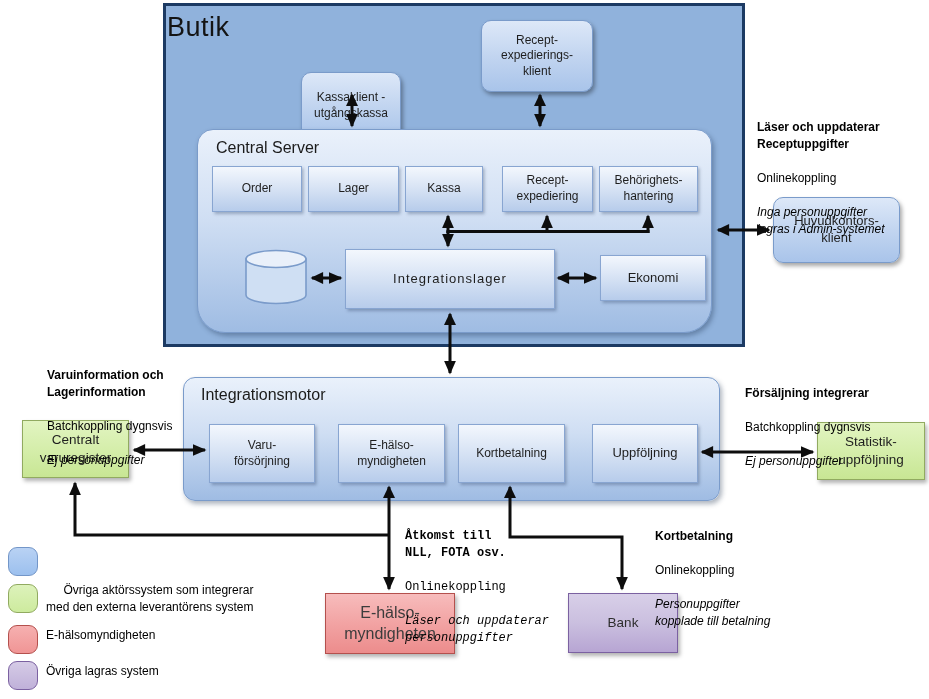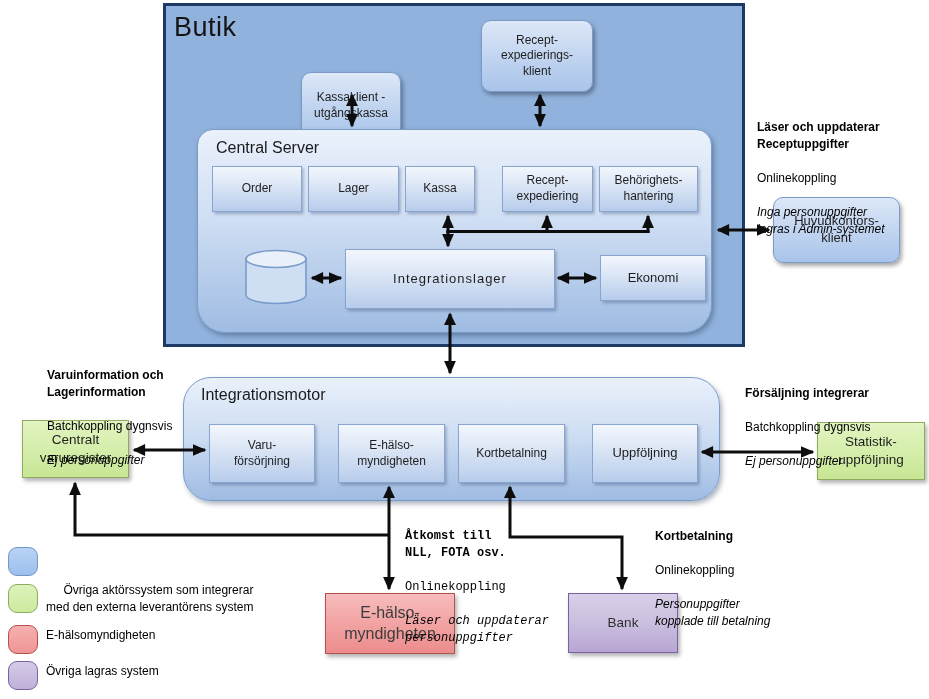--- a/index.html
+++ b/index.html
@@ -5,21 +5,21 @@
   * { box-sizing: border-box; }
   html,body { margin:0; padding:0; background:#ffffff; }
   body { font-family:"Liberation Sans", sans-serif; }
   .canvas { position:relative; width:929px; height:699px; background:#ffffff; overflow:hidden; }
   .abs { position:absolute; }
   .butik { background:#90b2dc; border:3px solid #1c3a63; }
   .butik-title { font-size:27px; color:#141414; letter-spacing:0.5px; }
   .panel { background:linear-gradient(180deg,#eaf1fb 0%,#cfdef3 45%,#9fbce3 100%);
            border:1.5px solid #7a9bca; box-shadow:2px 3px 5px rgba(20,40,70,.35); }
   .cs-panel { border-radius:16px 16px 28px 28px; }
-  .im-panel { border-radius:28px; }
+  .im-panel { border-radius:12px; }
   .panel-title { font-size:16px; color:#1b1b1b; padding:9px 0 0 18px; }
   .box { display:flex; align-items:center; justify-content:center; text-align:center;
          white-space:pre-line; font-size:12px; line-height:1.3; color:#1e1e1e;
          background:linear-gradient(180deg,#f3f7fd 0%,#d3e0f3 55%,#b7cceb 100%);
          border:1px solid #88a5d1; box-shadow:1.5px 2px 3px rgba(40,60,95,.35); }
   .rbox { border-radius:10px; border:1.5px solid #7a9bca;
           background:linear-gradient(180deg,#dde8f8 0%,#c2d5f0 50%,#a9c4ea 100%);
           box-shadow:2px 3px 4px rgba(0,0,0,.35); }
   .green { background:linear-gradient(180deg,#e2f4c1 0%,#d5eeab 50%,#c8e694 100%);
            border:1.5px solid #91aa60; font-size:13.5px; box-shadow:2px 3px 4px rgba(0,0,0,.3); }
@@ -37,34 +37,34 @@
   .sw-red    { background:linear-gradient(180deg,#f6b0b0,#f09595); border:1.5px solid #b4504d; }
   .sw-purple { background:linear-gradient(180deg,#d5cbe6,#c0b1d9); border:1.5px solid #7b61a1; }
   .overlay { position:absolute; left:0; top:0; pointer-events:none; }
 </style>
 </head>
 <body>
 
 <div class="canvas">
 
   <div class="abs butik" style="left:163px; top:3px; width:582px; height:344px;"></div>
-  <div class="abs butik-title" style="left:174px; top:12px;">Butik</div>
+  <div class="abs butik-title" style="left:167px; top:12px;">Butik</div>
 
   <div class="abs box rbox" style="left:301px; top:24px; width:100px; height:67px;margin-top:48px;">Kassaklient -
 utgångskassa</div>
   <div class="abs box rbox" style="left:481px; top:20px; width:112px; height:72px;">Recept-
 expedierings-
 klient</div>
 
   <div class="abs panel cs-panel" style="left:197px; top:129px; width:515px; height:204px;">
     <div class="panel-title">Central Server</div>
   </div>
   <div class="abs box" style="left:212px; top:166px; width:90px; height:46px;">Order</div>
   <div class="abs box" style="left:308px; top:166px; width:91px; height:46px;">Lager</div>
-  <div class="abs box" style="left:405px; top:166px; width:70px; height:46px;">Kassa</div>
+  <div class="abs box" style="left:405px; top:166px; width:78px; height:46px;">Kassa</div>
   <div class="abs box" style="left:502px; top:166px; width:91px; height:46px;">Recept-
 expediering</div>
   <div class="abs box" style="left:599px; top:166px; width:99px; height:46px;">Behörighets-
 hantering</div>
 
   <div class="abs" style="left:243px; top:248px; width:66px; height:60px;">
     <svg width="66" height="60" viewBox="0 0 66 60">
       <path d="M3,11 L3,47 A30,8.5 0 0 0 63,47 L63,11 Z" fill="#cfdff3" stroke="#7a9bca" stroke-width="1.6"></path>
       <ellipse cx="33" cy="11" rx="30" ry="8.5" fill="#e9f0fa" stroke="#7a9bca" stroke-width="1.6"></ellipse>
     </svg>

